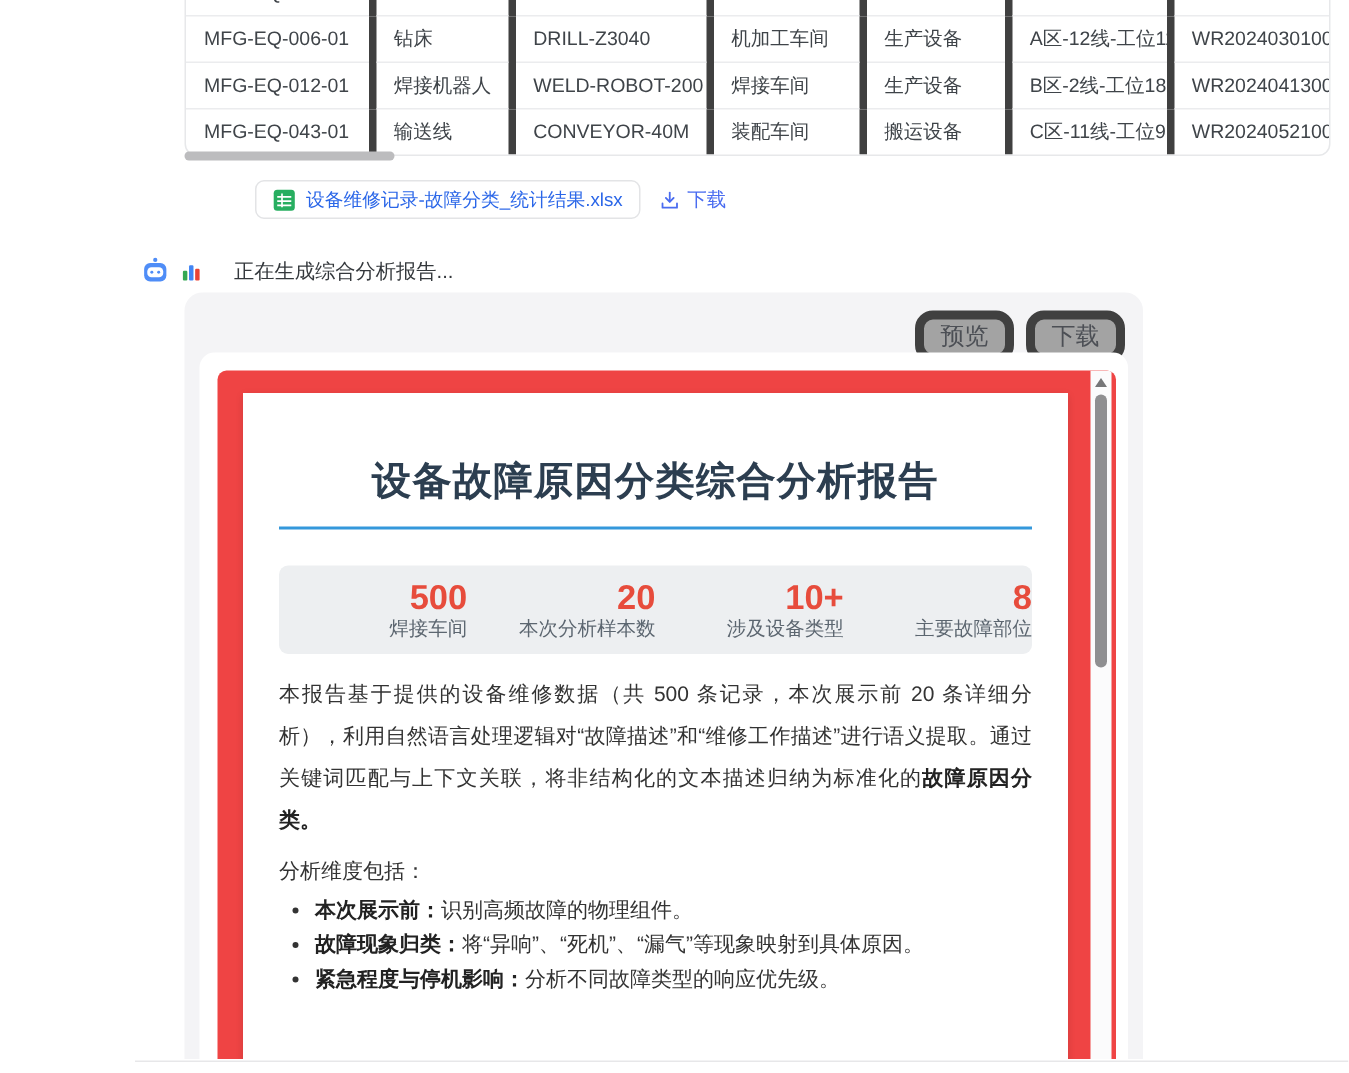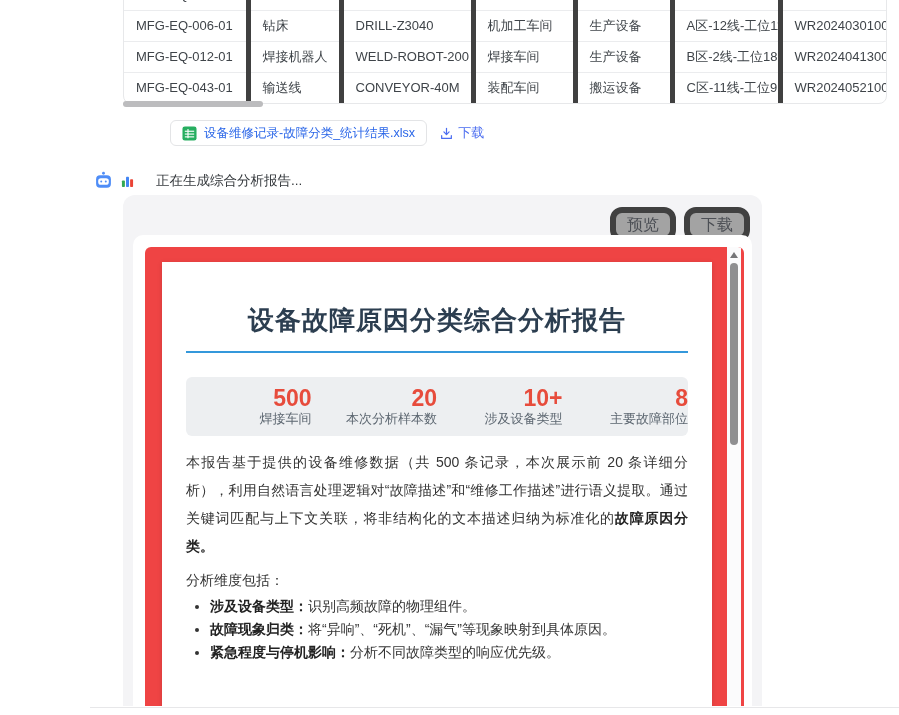--- a/index.html
+++ b/index.html
@@ -231,21 +231,21 @@
             <div class="stat">
               <div class="num">8</div>
               <div class="lbl">主要故障部位</div>
             </div>
           </div>
 
         <div class="para"><span>本报告基于提供的设备维修数据（共 500 条记录，本次展示前 20 条详细分析），利用自然语言处理逻辑对“故障描述”和“维修工作描述”进行语义提取。通过关键词匹配与上下文关联，将非结构化的文本描述归纳为标准化的</span><b>故障原因分类。</b></div>
 
         <div class="dims">分析维度包括：</div>
         <ul class="dim-list">
-            <li><b>涉及设备类型：</b><span>识别高频故障的物理组件。</span></li>
+            <li><b>本次展示前：</b><span>识别高频故障的物理组件。</span></li>
             <li><b>故障现象归类：</b><span>将“异响”、“死机”、“漏气”等现象映射到具体原因。</span></li>
             <li><b>紧急程度与停机影响：</b><span>分析不同故障类型的响应优先级。</span></li>
           </ul>
 
       </div>
       <div class="v-scrollbar">
         <div class="v-arrow-up"></div>
         <div class="v-thumb"></div>
       </div>
     </div>

